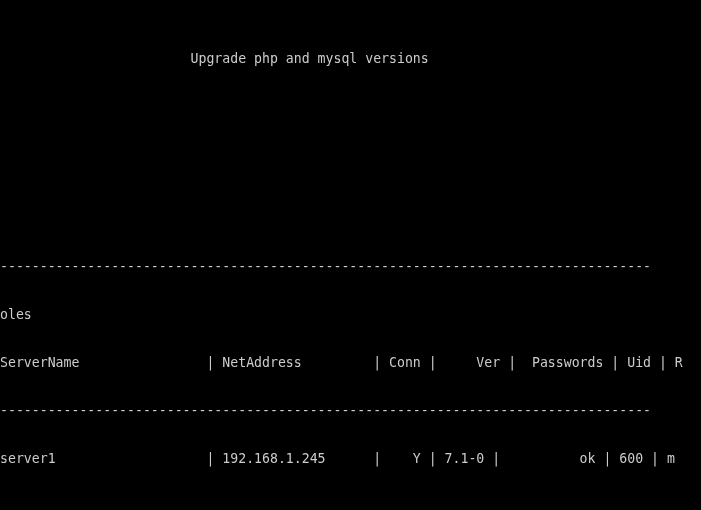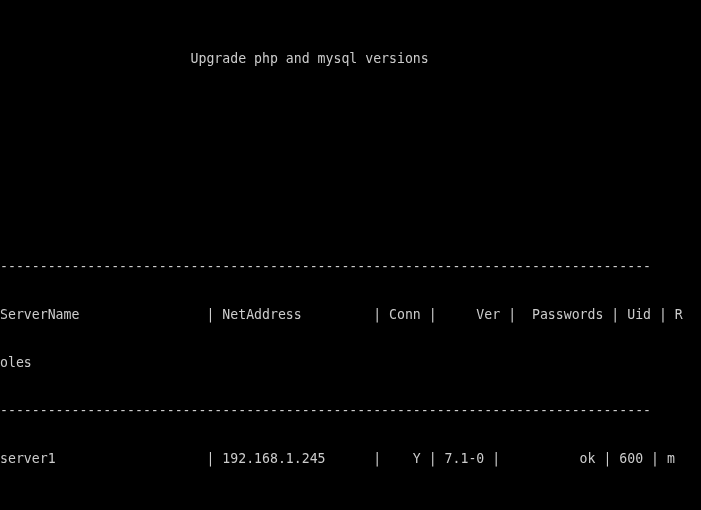--- a/index.html
+++ b/index.html
@@ -48,22 +48,22 @@
 
 <div id="terminal">
   <div class="screen">
 
     <span class="line normal">                        Upgrade php and mysql versions</span>
     <span class="line blank"> </span>
     <span class="line blank"> </span>
     <span class="line blank"> </span>
 
     <span class="line normal">----------------------------------------------------------------------------------</span>
+    <span class="line normal">oles</span>
     <span class="line normal">ServerName                | NetAddress         | Conn |     Ver |  Passwords | Uid | R</span>
-    <span class="line normal">oles</span>
     <span class="line normal">----------------------------------------------------------------------------------</span>
     <span class="line normal">server1                   | 192.168.1.245      |    Y | 7.1-0 |          ok | 600 | m</span>
     
     
 
     
     
 
     
     

